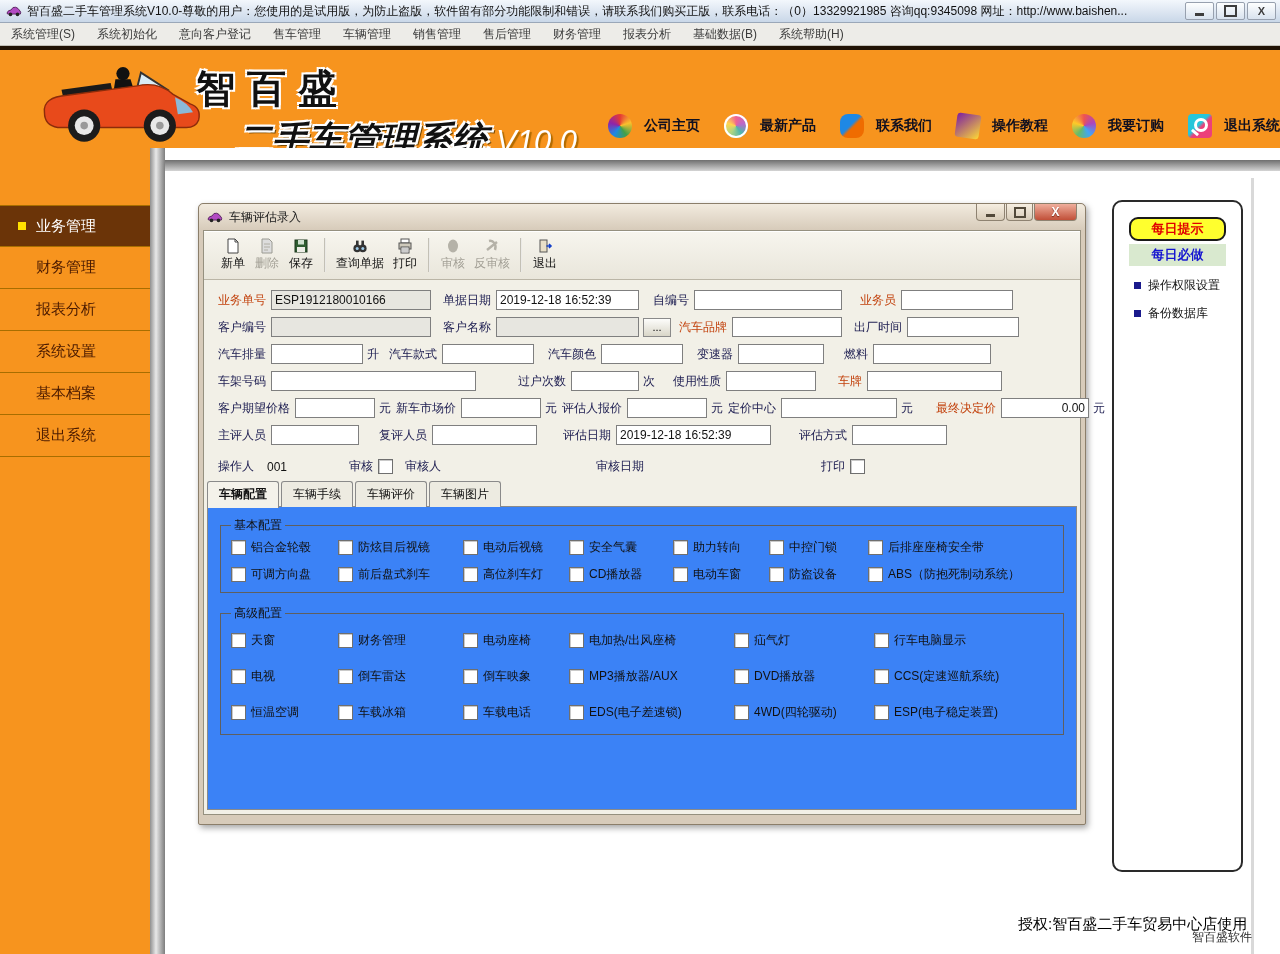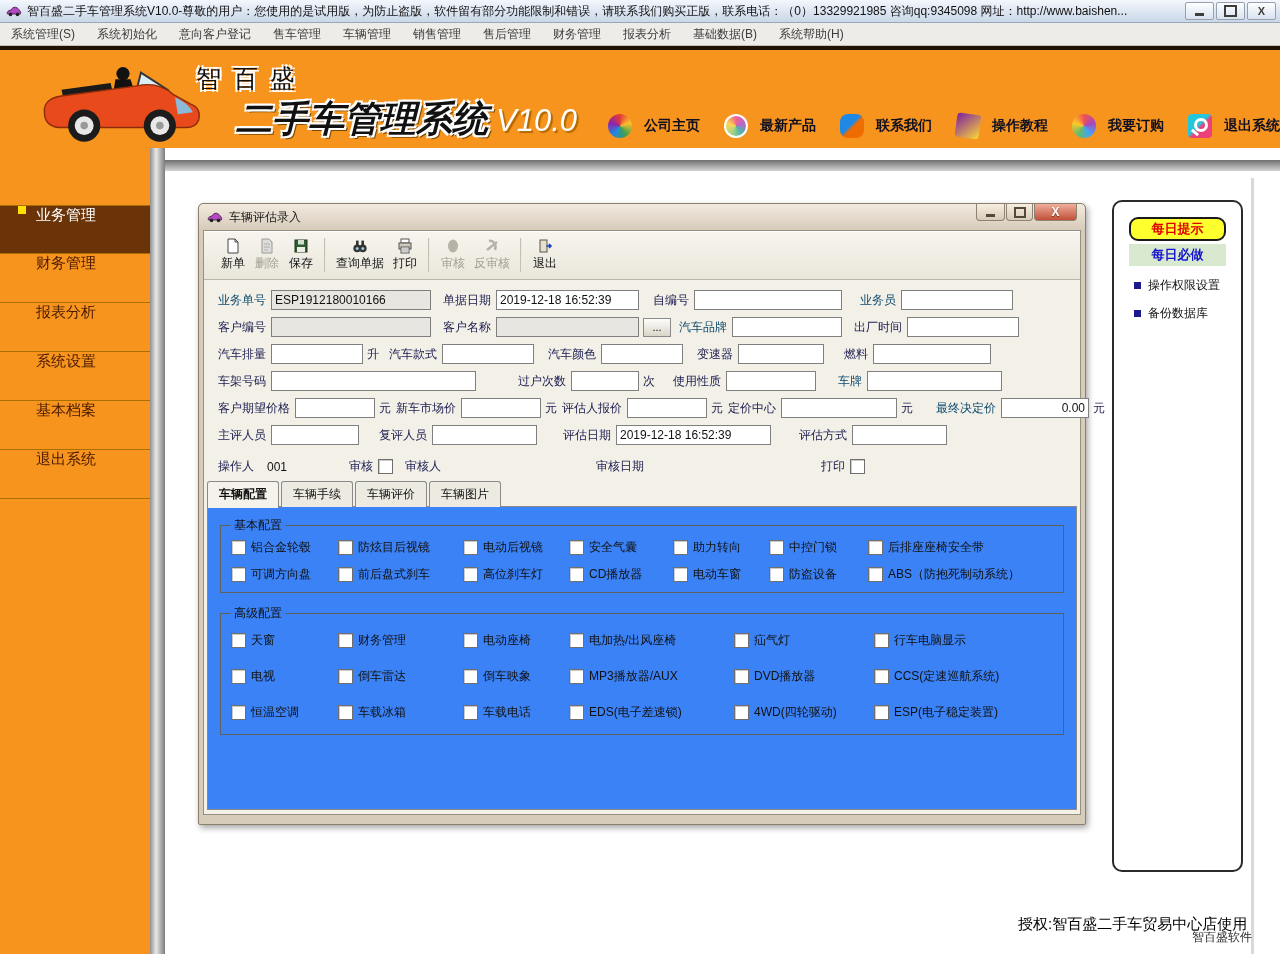--- a/index.html
+++ b/index.html
@@ -22,21 +22,21 @@
   
   .menubar{height:22px;background:#EDECE8;border-bottom:1px solid #C2C0B8;display:flex;align-items:center;
            font-size:12px;color:#3b3b3b;}
   .menu-item{padding:0 11px;line-height:22px;white-space:nowrap;}
   .darkline{height:4px;background:#211204;}
 
   
   .header{height:100px;background:#F7941E;position:relative;overflow:hidden;}
   .logo-car{position:absolute;left:35px;top:6px;}
   .brand{position:absolute;left:196px;top:12px;color:#111;}
-  .brand-top{font-size:25px;font-weight:normal;letter-spacing:12px;
+  .brand-top{font-size:39px;font-weight:bold;letter-spacing:12px;
      text-shadow:-2px -2px 0 #fff,2px -2px 0 #fff,-2px 2px 0 #fff,2px 2px 0 #fff;}
   .brand-row{margin:0 0 0 40px;}
   .brand-main{font-size:36px;font-weight:bold;font-style:italic;
      text-shadow:-2px -2px 0 #fff,2px -2px 0 #fff,-2px 2px 0 #fff,2px 2px 0 #fff,3px 3px 0 #7a4a00;}
   .brand-ver{font-size:31px;font-style:italic;color:#fff;margin-left:8px;text-shadow:2px 2px 1px #b06a00;}
   .topnav{position:absolute;left:608px;top:64px;display:flex;align-items:center;white-space:nowrap;}
   .nav-item{display:flex;align-items:center;margin-right:24px;}
   .nav-ic{width:24px;height:24px;display:inline-block;margin-right:12px;flex:0 0 auto;}
   .nav-label{font-size:14px;font-weight:bold;color:#101020;}
   .homepage-icon{background:conic-gradient(#e53935,#fbc02d,#43a047,#1e88e5,#8e24aa,#e53935);border-radius:50%;}
@@ -44,21 +44,21 @@
   .contact-icon{background:linear-gradient(135deg,#1e88e5 45%,#ef6c00 55%);border-radius:8px;}
   .tutorial-icon{background:linear-gradient(135deg,#7b1fa2,#fdd835);border-radius:3px;transform:rotate(8deg);}
   .order-icon{background:conic-gradient(#ef5350,#ab47bc,#42a5f5,#66bb6a,#ffca28,#ef5350);border-radius:50%;}
   .exit-system-icon{background:linear-gradient(135deg,#26c6da 45%,#ec407a 55%);border-radius:4px;position:relative;}
   .exit-system-icon::after{content:"";position:absolute;left:6px;top:4px;width:8px;height:8px;border:3px solid #fff;border-radius:50%;}
   .exit-system-icon::before{content:"";position:absolute;left:3px;bottom:4px;width:8px;height:3px;background:#fff;transform:rotate(40deg);}
 
   
   .workspace{position:absolute;left:0;top:148px;right:0;bottom:0;display:flex;}
   .sidebar{width:150px;background:#F7941E;flex:0 0 auto;padding-top:57px;box-sizing:border-box;}
-  .side-item{height:49px;display:flex;padding-left:36px;font-size:15px;color:#4A1A00;
+  .side-item{height:42px;display:flex;align-items:center;padding-left:36px;font-size:15px;color:#4A1A00;
              border-bottom:1px solid #A86E00;box-sizing:border-box;}
   .side-item:first-child{border-top:1px solid #A86E00;}
   .side-item.active{background:#6B3408;color:#fff;padding-left:18px;}
   .side-bullet{width:8px;height:8px;background:#FFE000;margin-right:10px;flex:0 0 auto;}
   .divider{width:15px;flex:0 0 auto;background:linear-gradient(90deg,#8f8f8f,#e8e8e8 40%,#7d7d7d);}
   .main{flex:1;background:#fff;position:relative;}
   .main-strip{margin-top:12px;height:11px;background:linear-gradient(#6f6f6f,#d4d4d4);}
   .right-line{position:absolute;right:26px;top:30px;bottom:0;width:3px;background:#d9d9d9;}
 
   
@@ -83,21 +83,21 @@
           background:none;border:none;font-size:12px;color:#111;padding:1px 4px;min-width:34px;
           font-family:inherit;}
   .tb-btn.disabled{color:#A3A096;}
   .tb-ic{height:16px;display:flex;align-items:center;}
   .tb-sep{width:2px;height:34px;background:linear-gradient(90deg,#AFAB9D,#ffffff);margin:0 6px;}
 
   .dlg-form{padding:10px 8px 0;flex:0 0 auto;}
   .frow{display:flex;align-items:center;margin-bottom:7px;padding-left:6px;}
   .frow.oprow{margin-top:13px;margin-bottom:2px;}
   .flabel{font-size:12px;color:#1C1C50;margin-right:5px;white-space:nowrap;}
-  .flabel.blue{color:#0c4a6e;}
+  .flabel.blue{color:#c2410c;}
   .finput{height:20px;border:1px solid #7F7F7F;background:#fff;font-size:12px;padding:0 3px;
           box-sizing:border-box;font-family:inherit;color:#111;}
   .finput.ro{background:#E7E6E0;}
   .finput.tr{text-align:right;}
   .funit{font-size:12px;color:#1C1C50;margin-left:4px;white-space:nowrap;}
   .fval{font-size:12px;color:#111;}
   .dots{width:28px;height:19px;font-size:11px;border:1px solid #8A8A8A;margin-left:4px;
         background:linear-gradient(#FDFDFB,#D9D6C8);font-family:inherit;}
   .cbox{width:13px;height:13px;background:#fff;border:1px solid #6F6F6F;display:inline-block;
         box-shadow:inset 1px 1px 0 #C9C9C9;flex:0 0 auto;}

